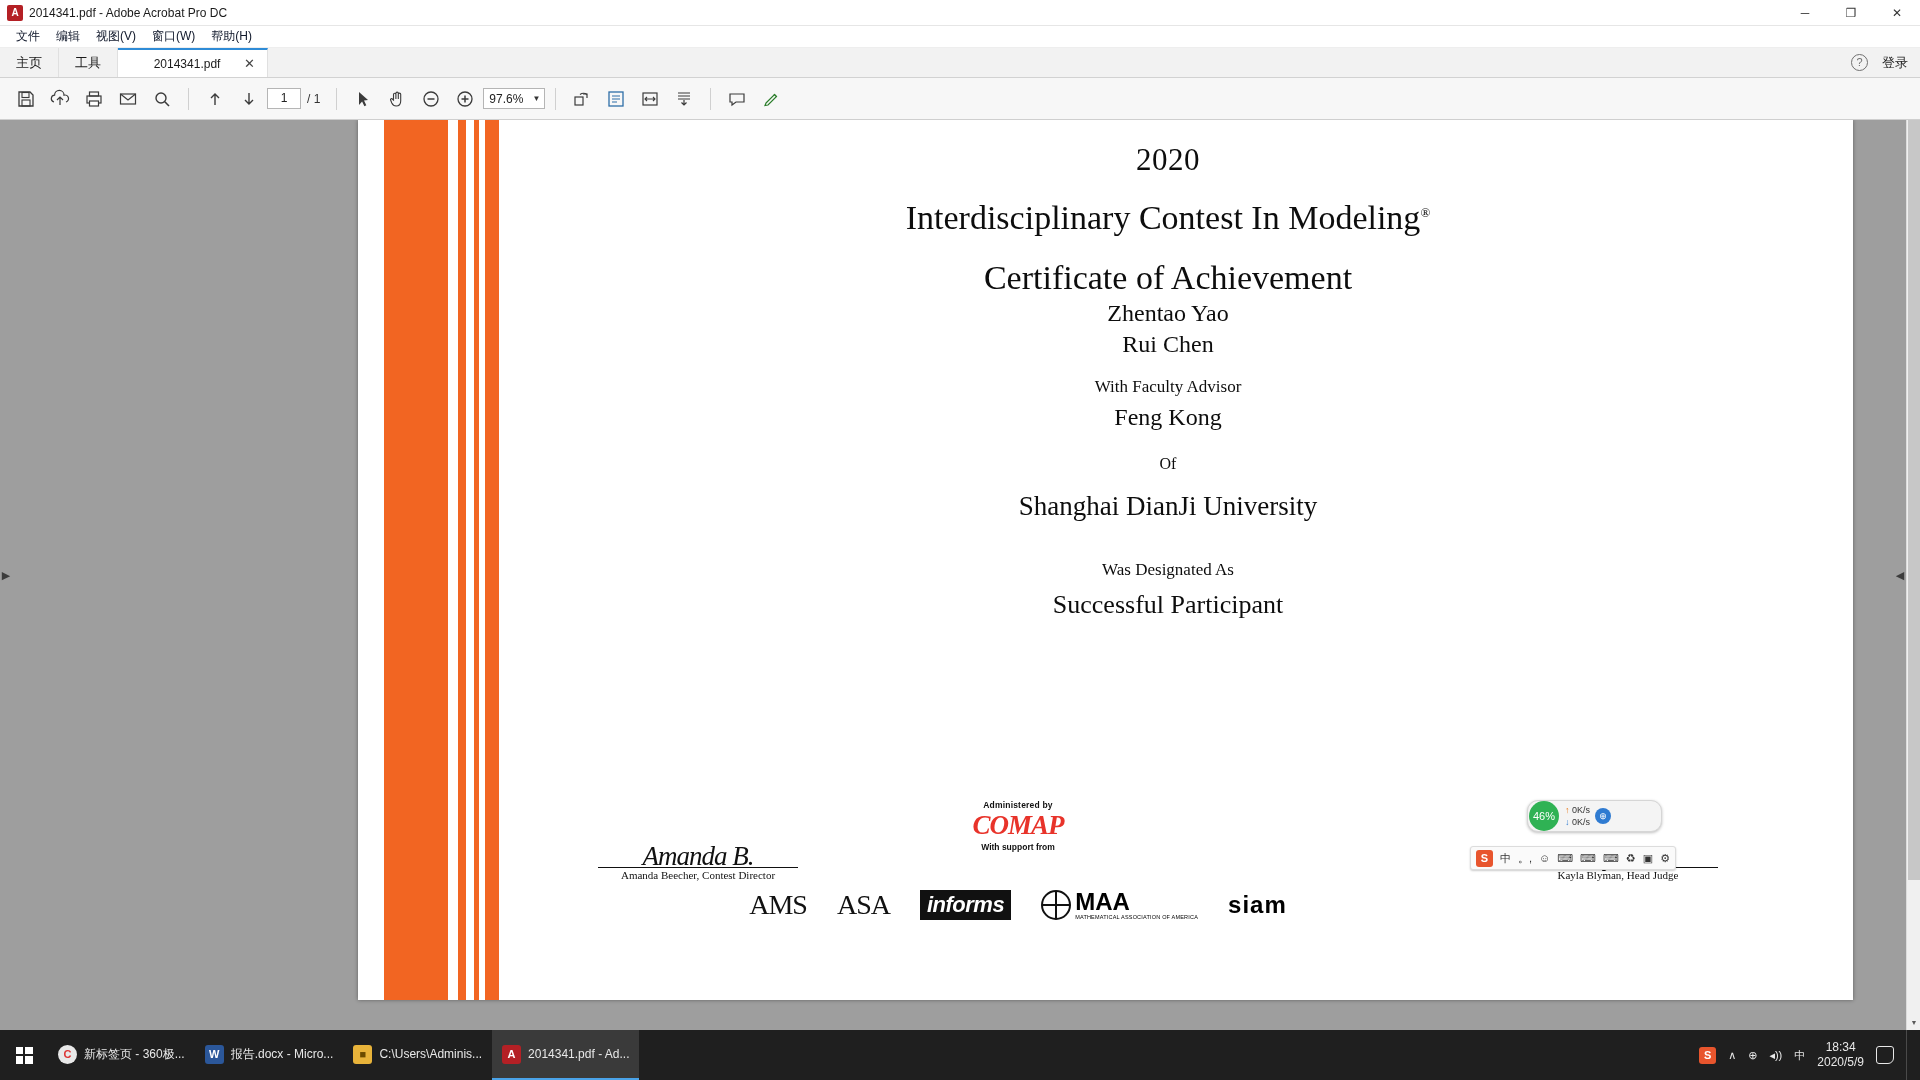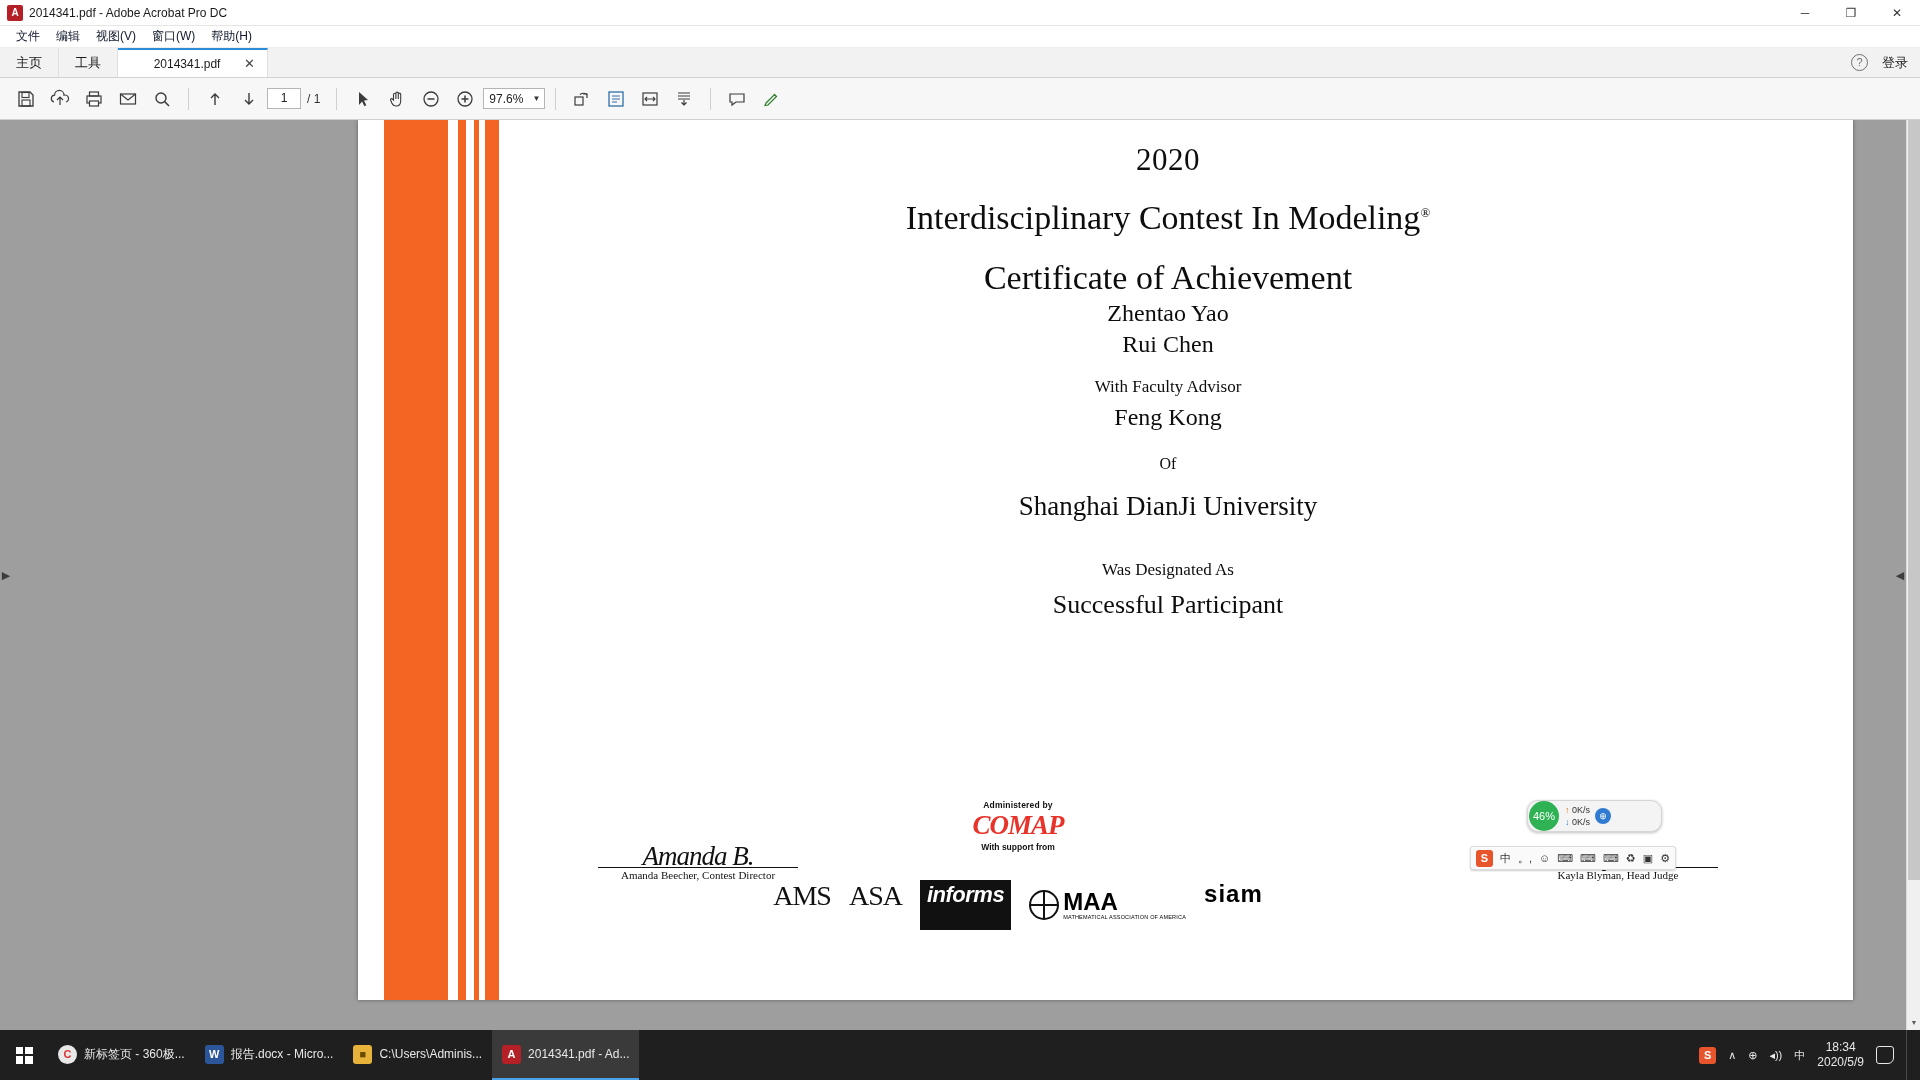--- a/index.html
+++ b/index.html
@@ -355,22 +355,23 @@
     margin-top: 2px;
   }
 
   .sponsors {
     position: absolute;
     left: 320px;
     top: 760px;
     width: 680px;
     height: 50px;
     display: flex;
+    align-items: center;
     justify-content: center;
-    gap: 18px;
+    gap: 30px;
   }
   .sp {
     color: #111;
     font-family: "Liberation Serif", serif;
   }
   .sp-ams { font-size: 28px; letter-spacing: -1px; }
   .sp-asa { font-size: 28px; letter-spacing: -1px; }
   .sp-informs {
     background: #111;
     color: #fff;

